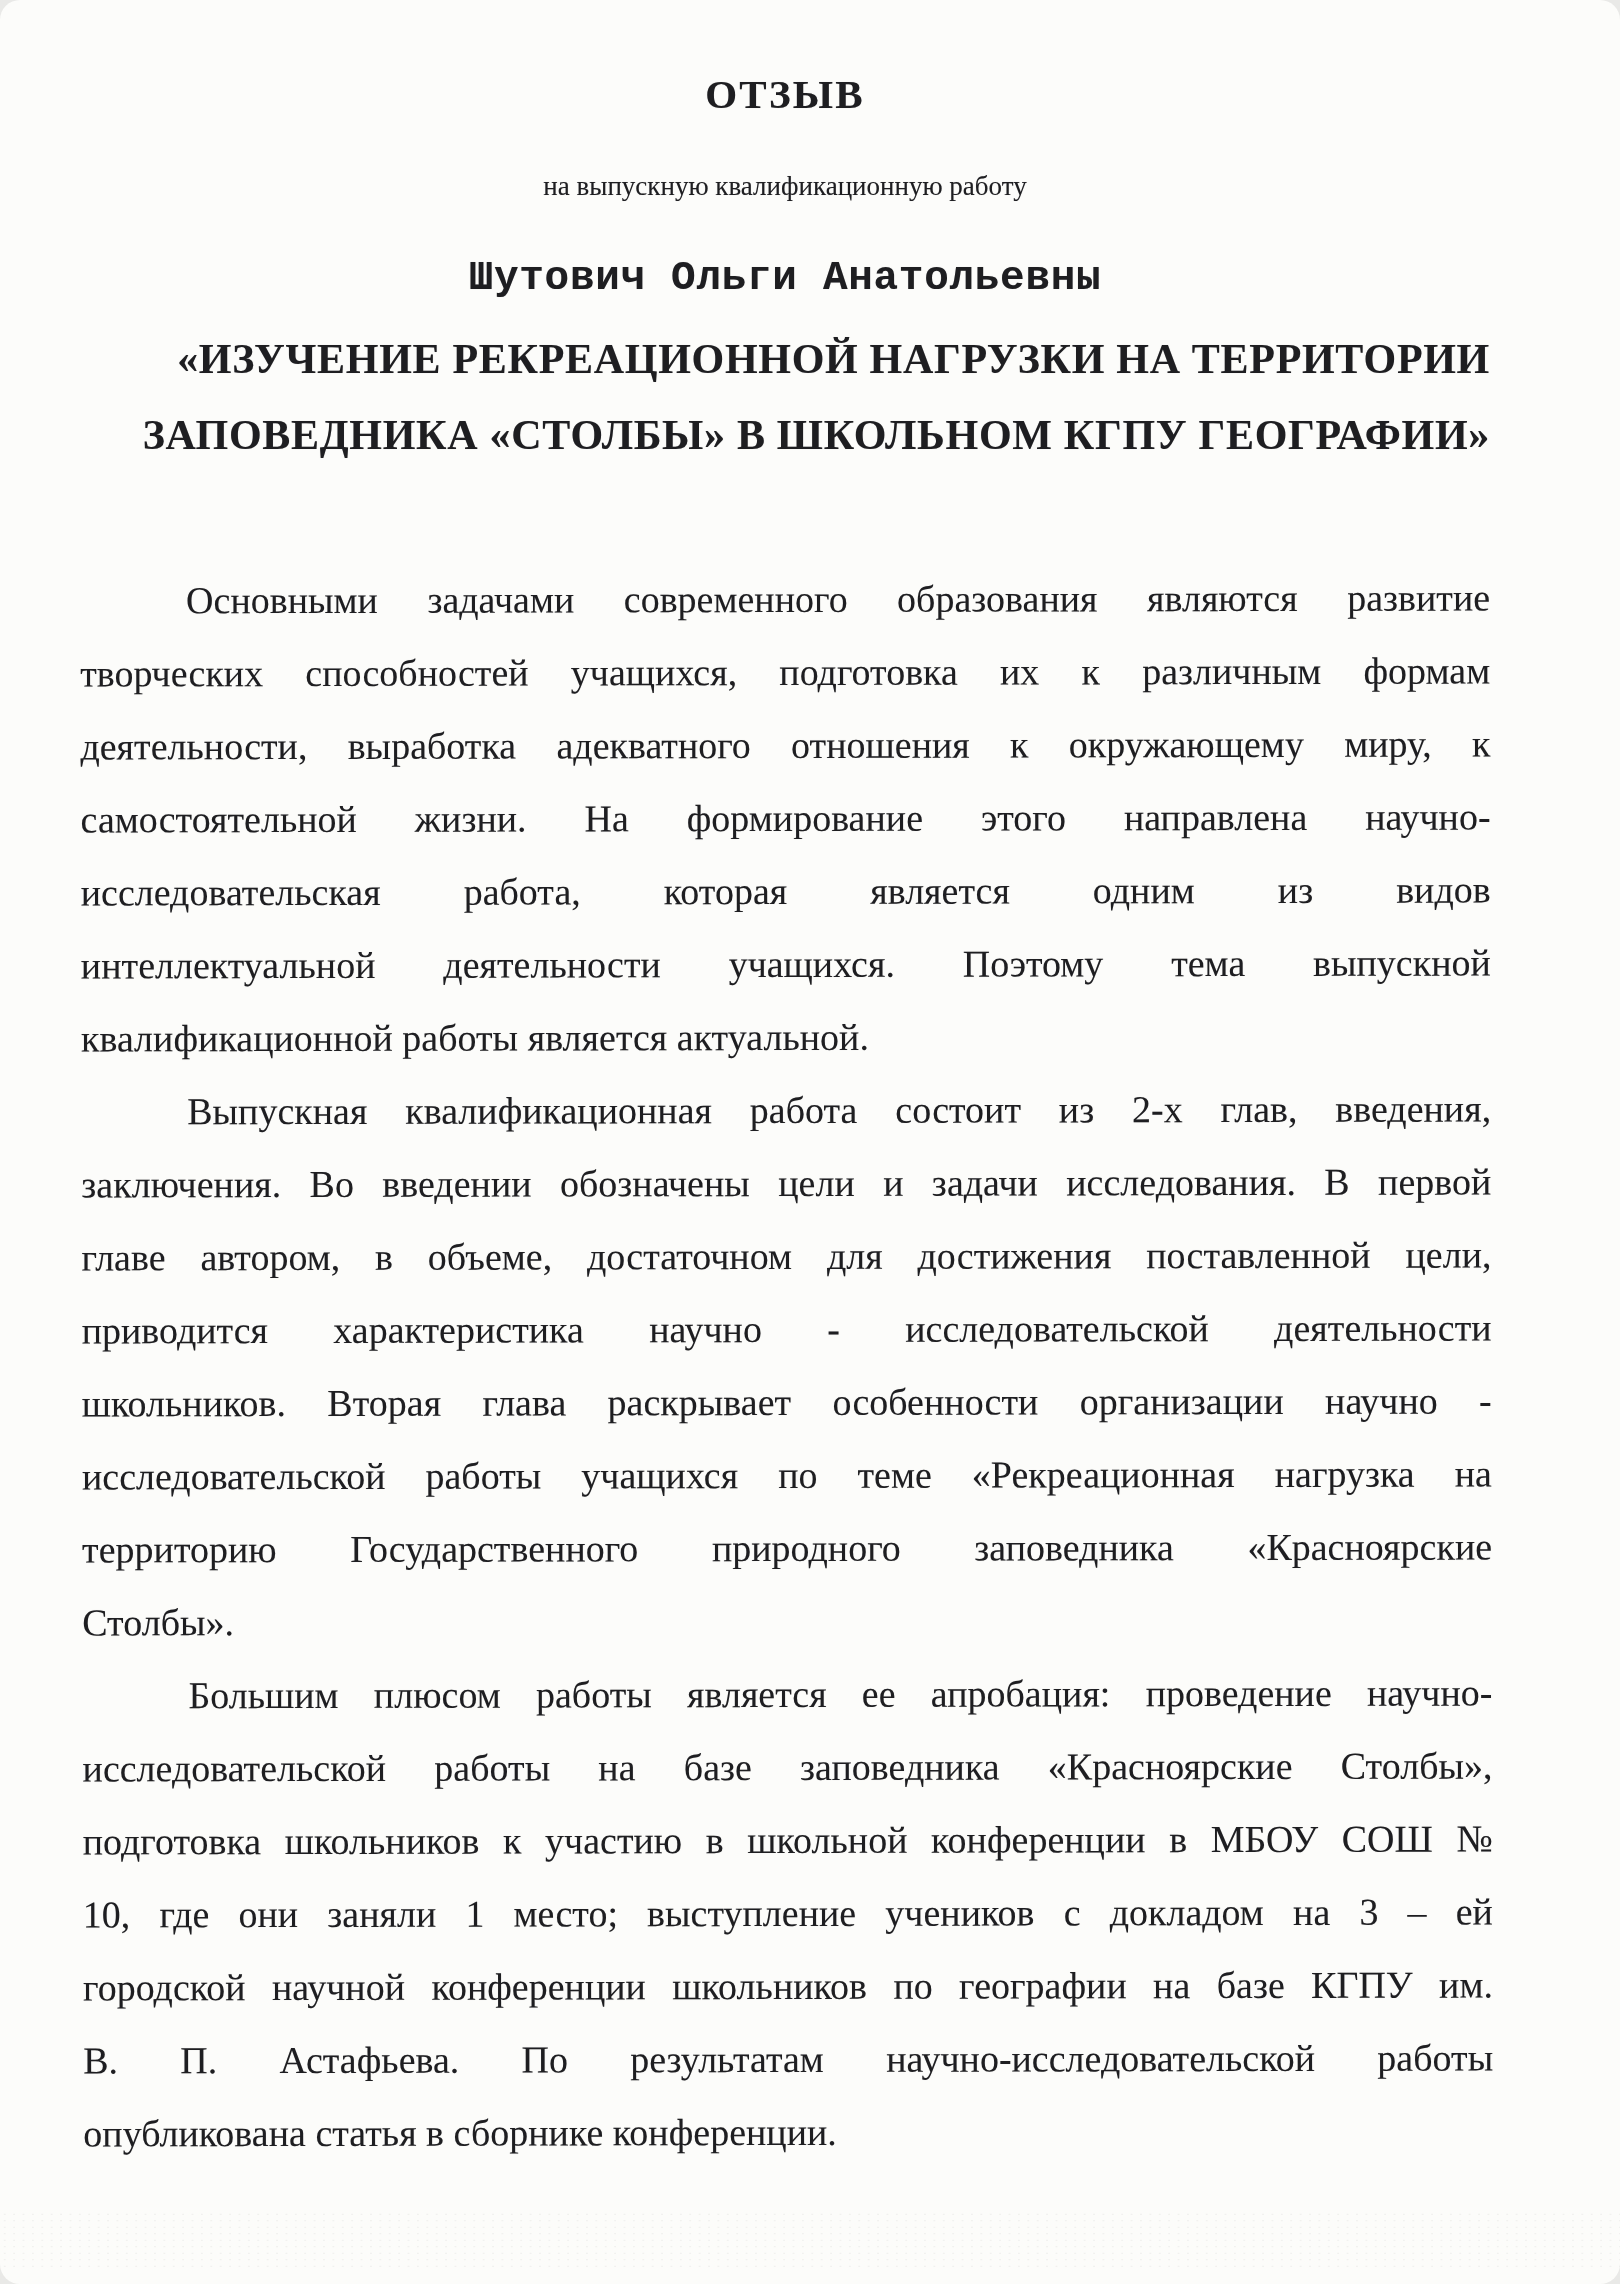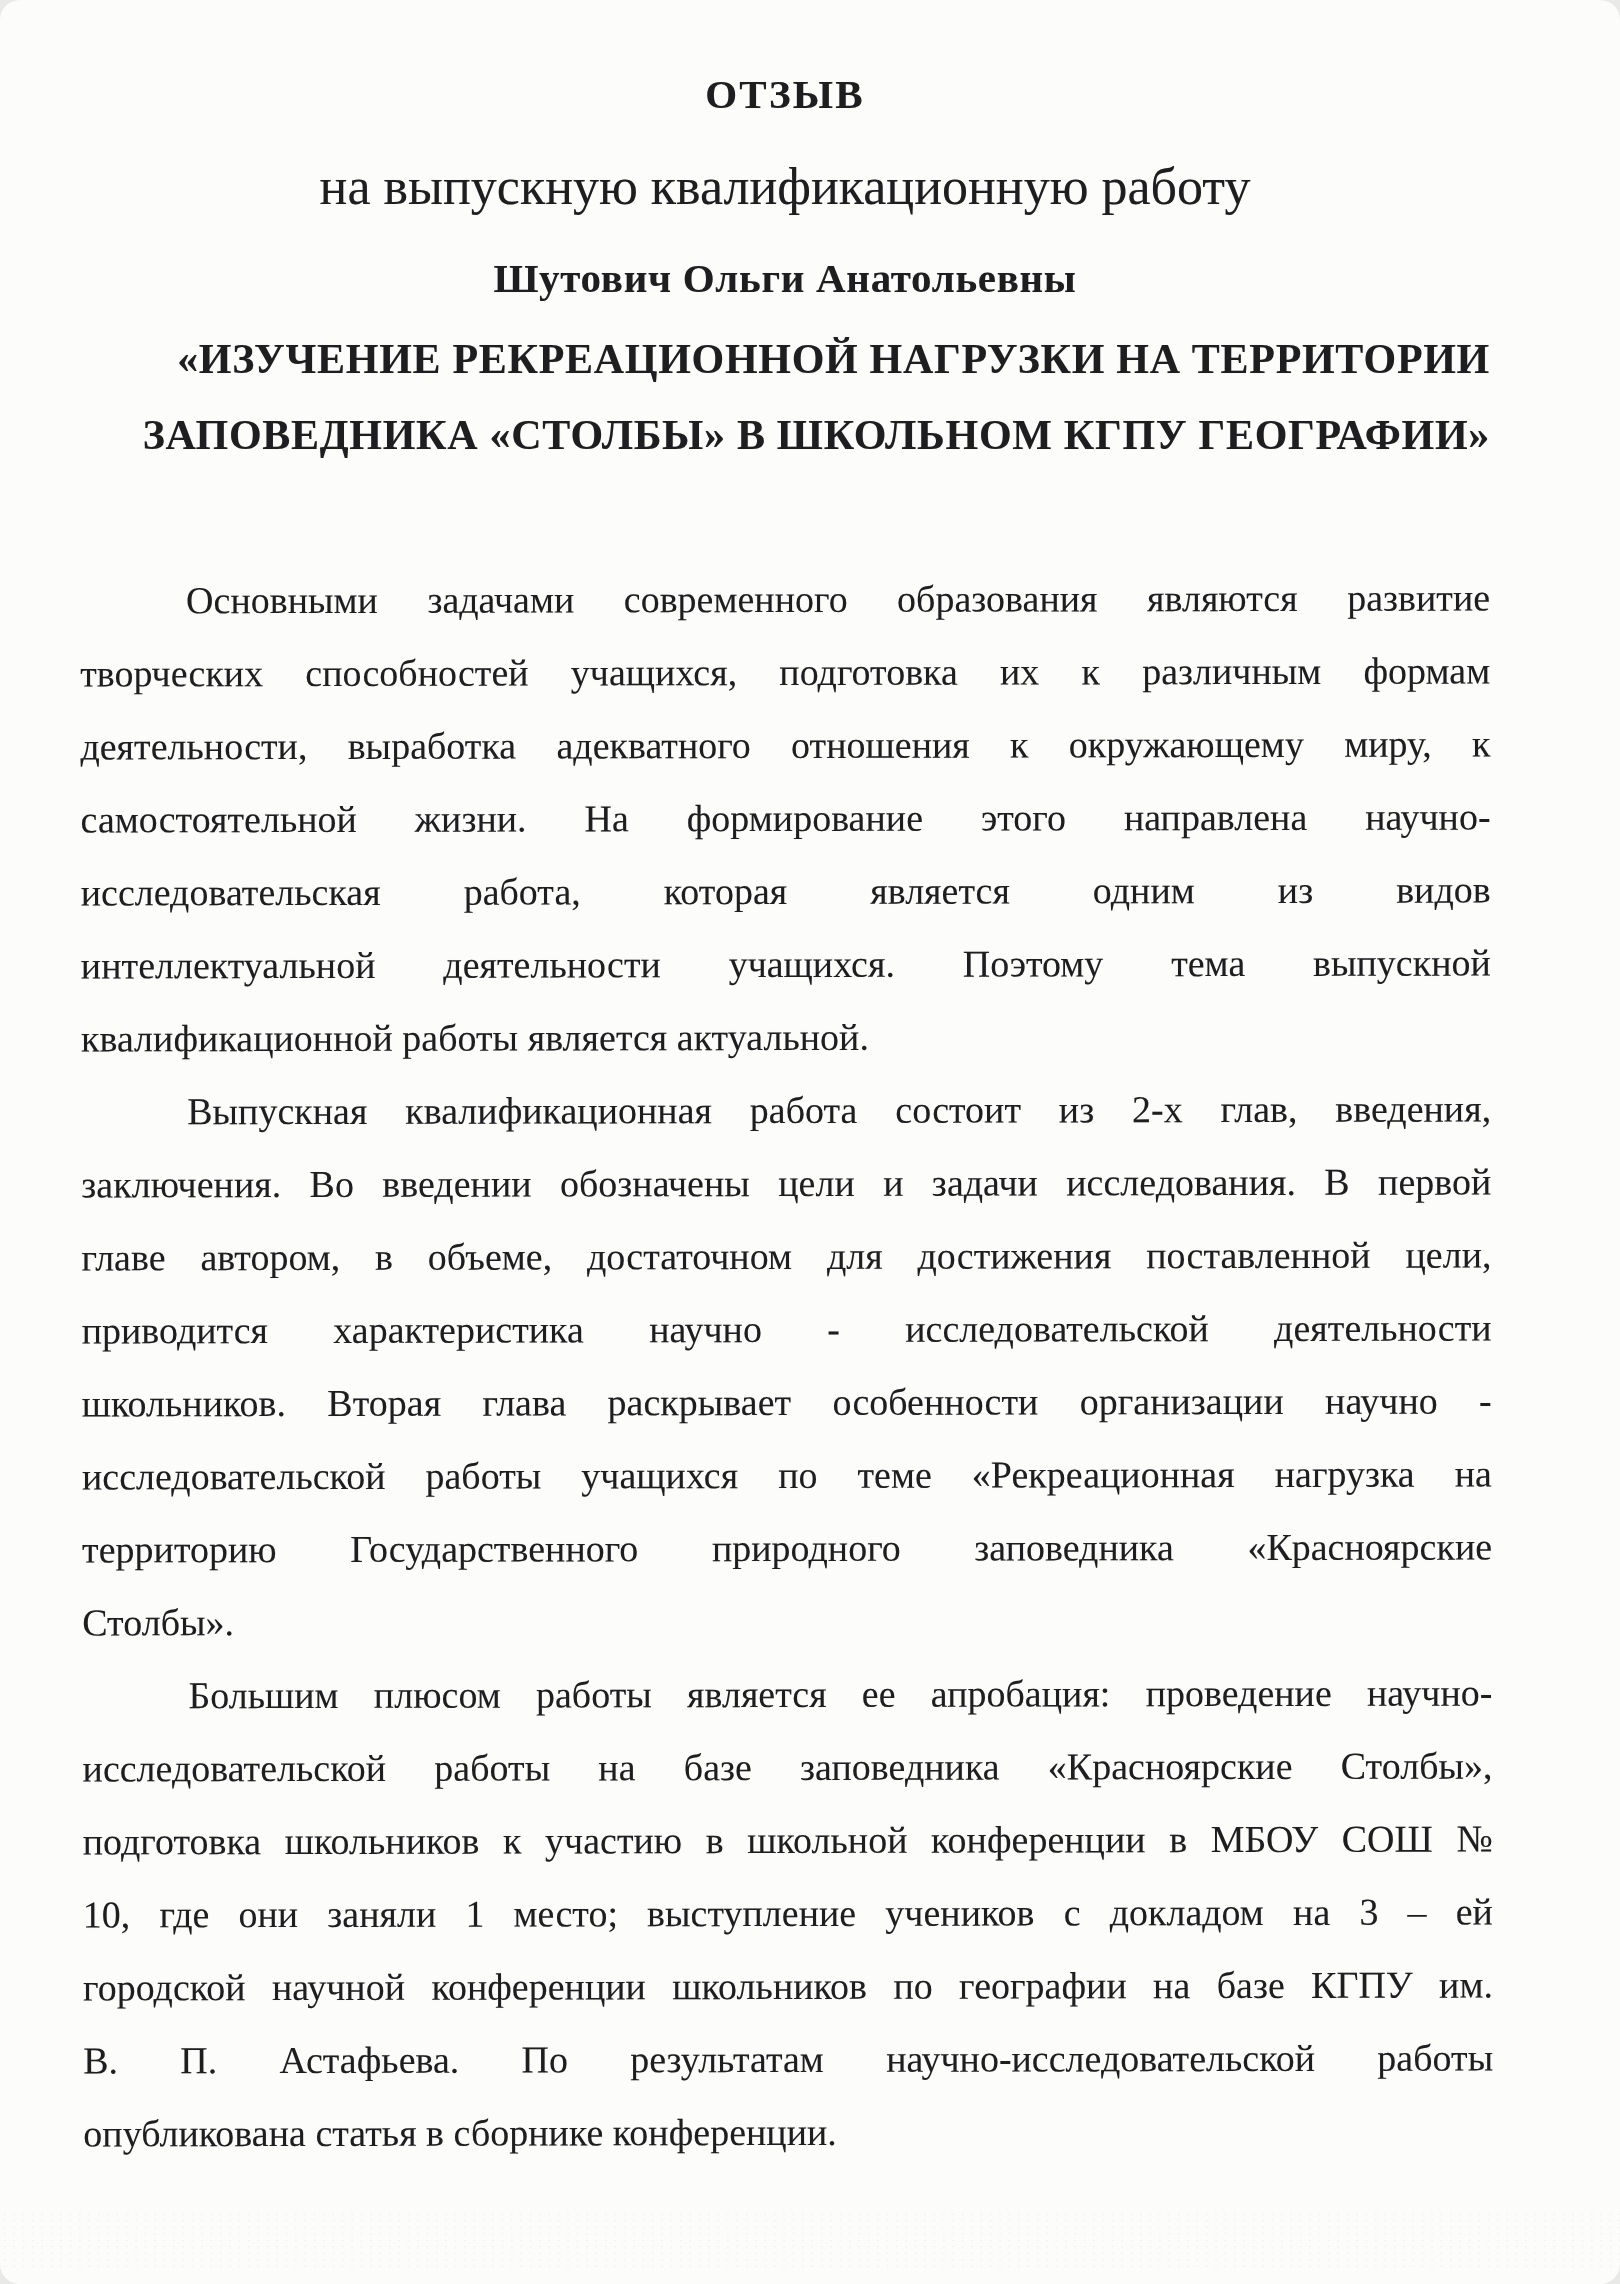--- a/index.html
+++ b/index.html
@@ -30,31 +30,32 @@
   .h-otzyv {
     margin-top: 72px;
     font-size: 41px;
     line-height: 45px;
     font-weight: bold;
     text-align: center;
     letter-spacing: 2.2px;
   }
   .h-sub {
     margin-top: 48px;
-    font-size: 52px;
+    font-size: 27px;
     line-height: 43px;
     text-align: center;
   }
   .h-author {
     margin-top: 48px;
     font-size: 41px;
     line-height: 45px;
     font-weight: bold;
     text-align: center;
     letter-spacing: 0.7px;
+    font-family: Liberation Mono, monospace;
   }
   .h-work {
     margin-top: 19.5px;
     font-weight: bold;
     text-align: right;
   }
   .h-work .wline {
     font-size: 42px;
     line-height: 76px;
     letter-spacing: 0.7px;

